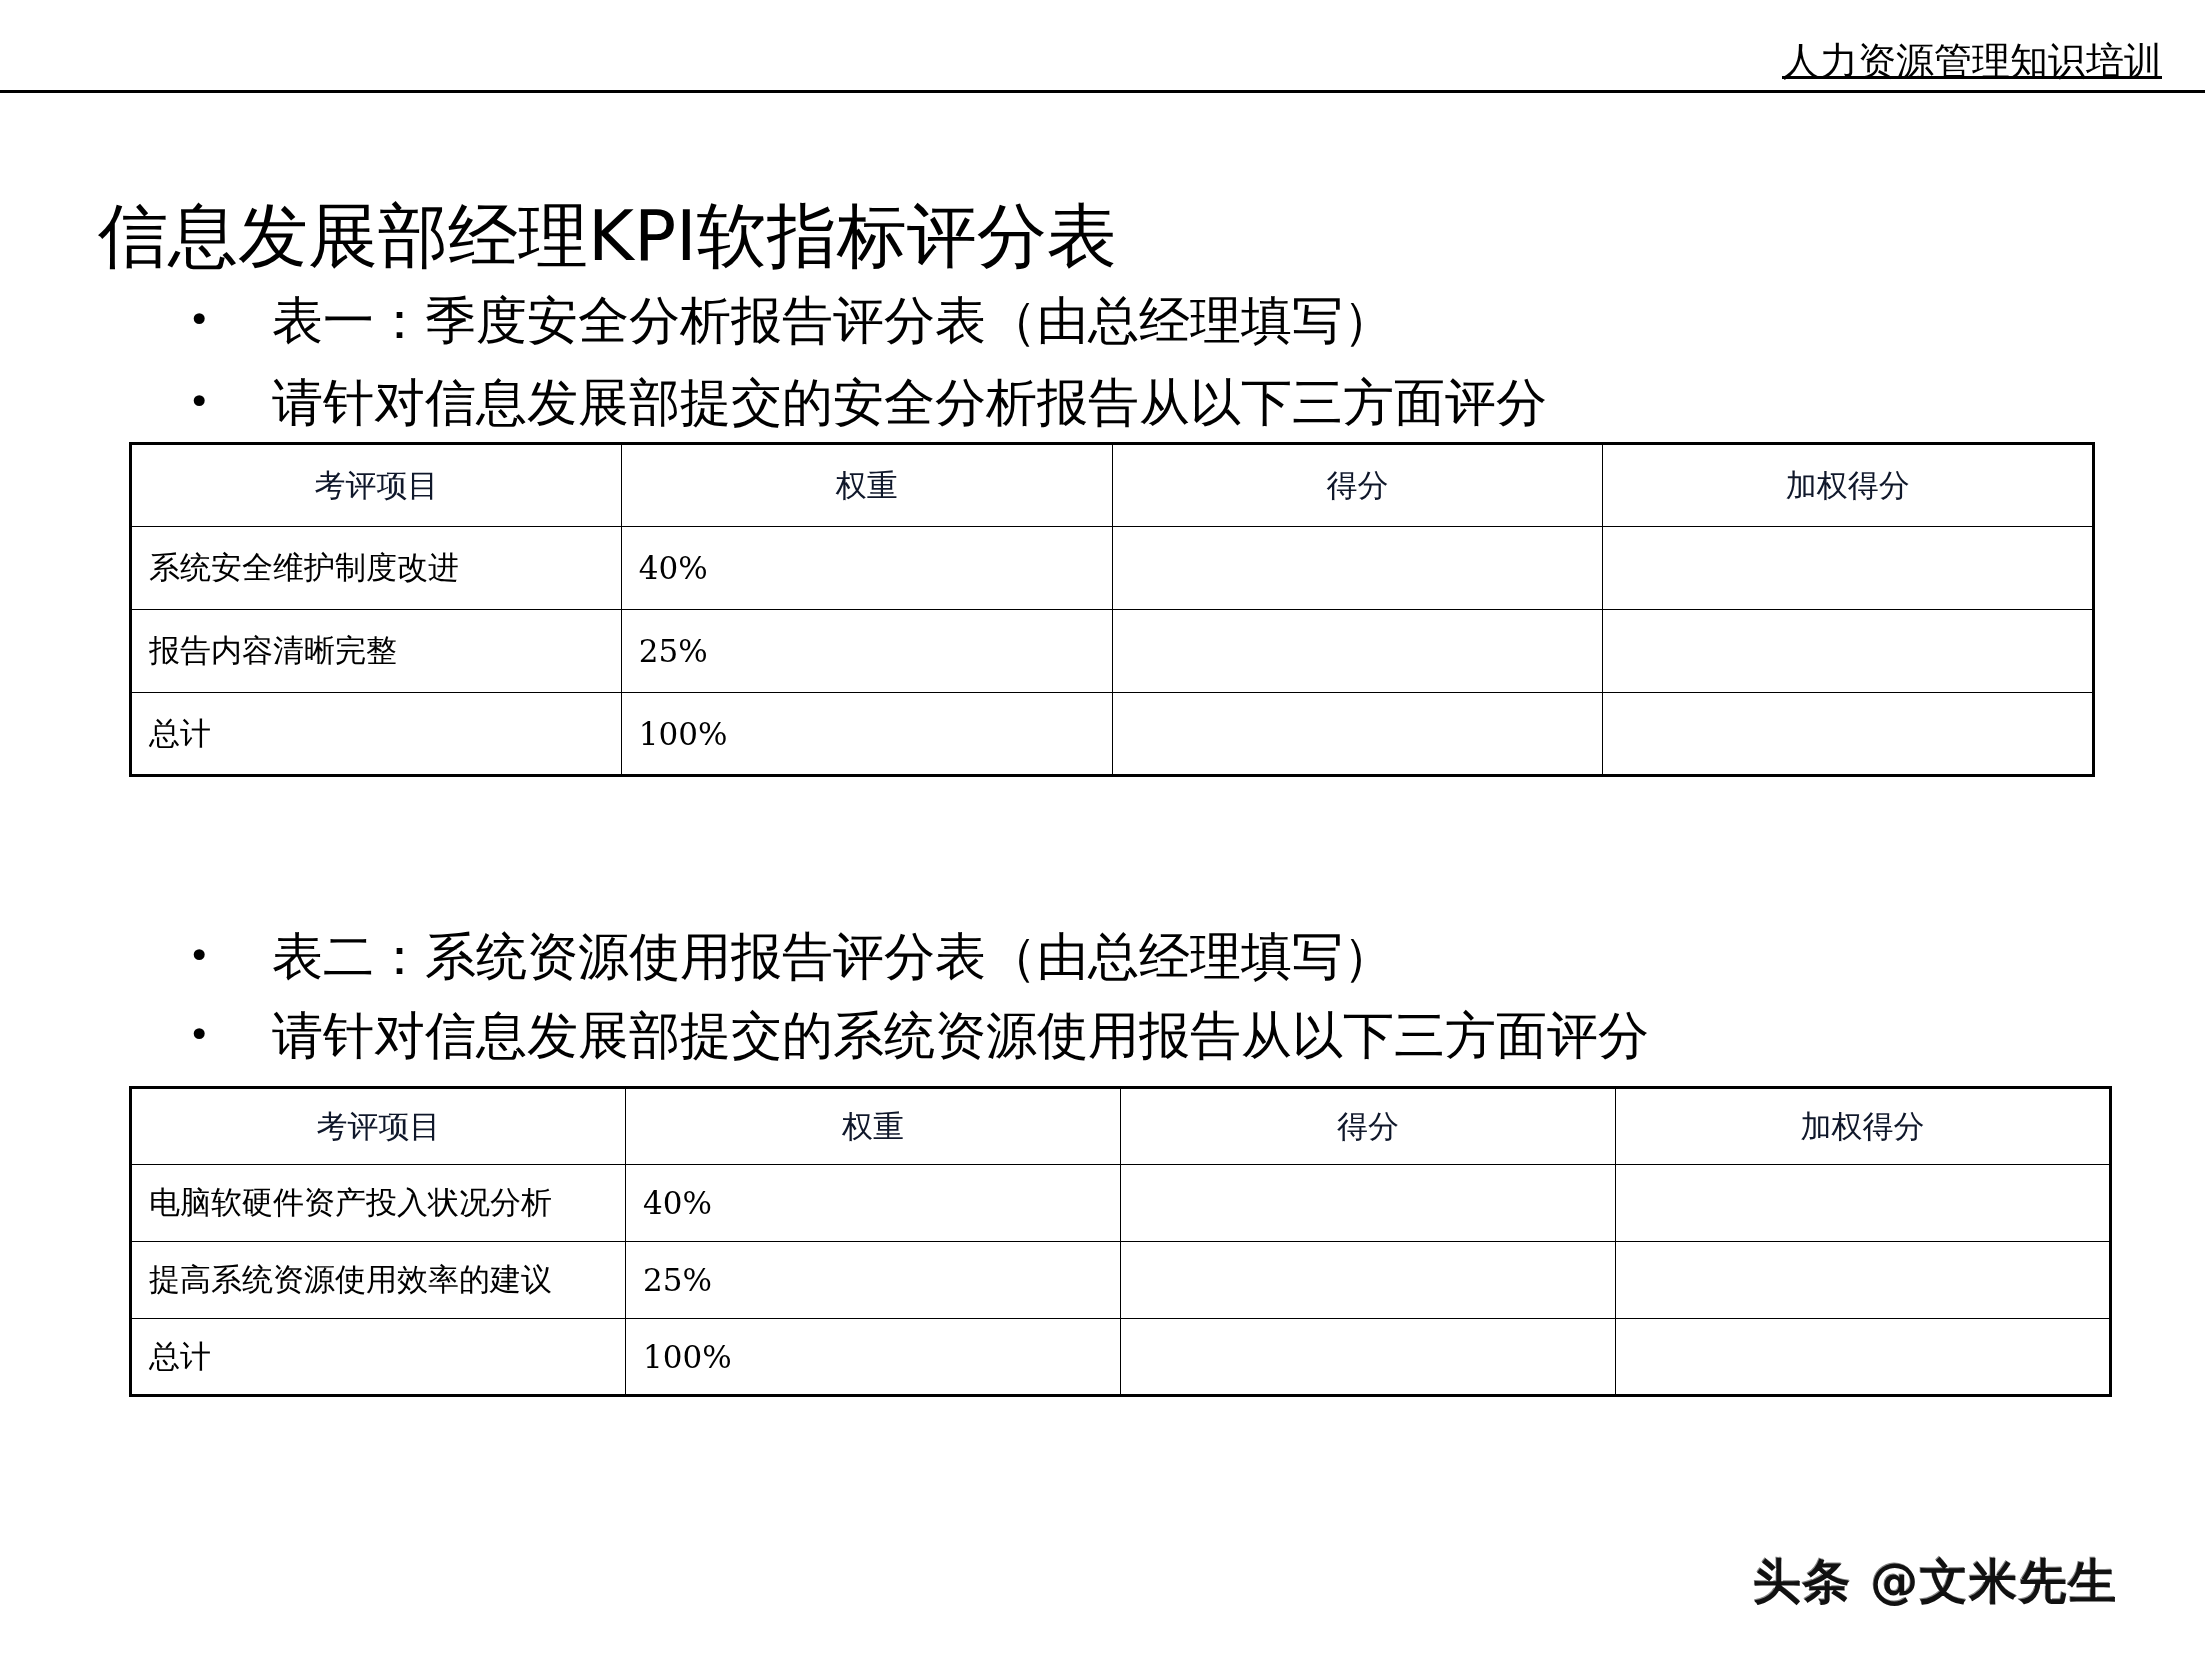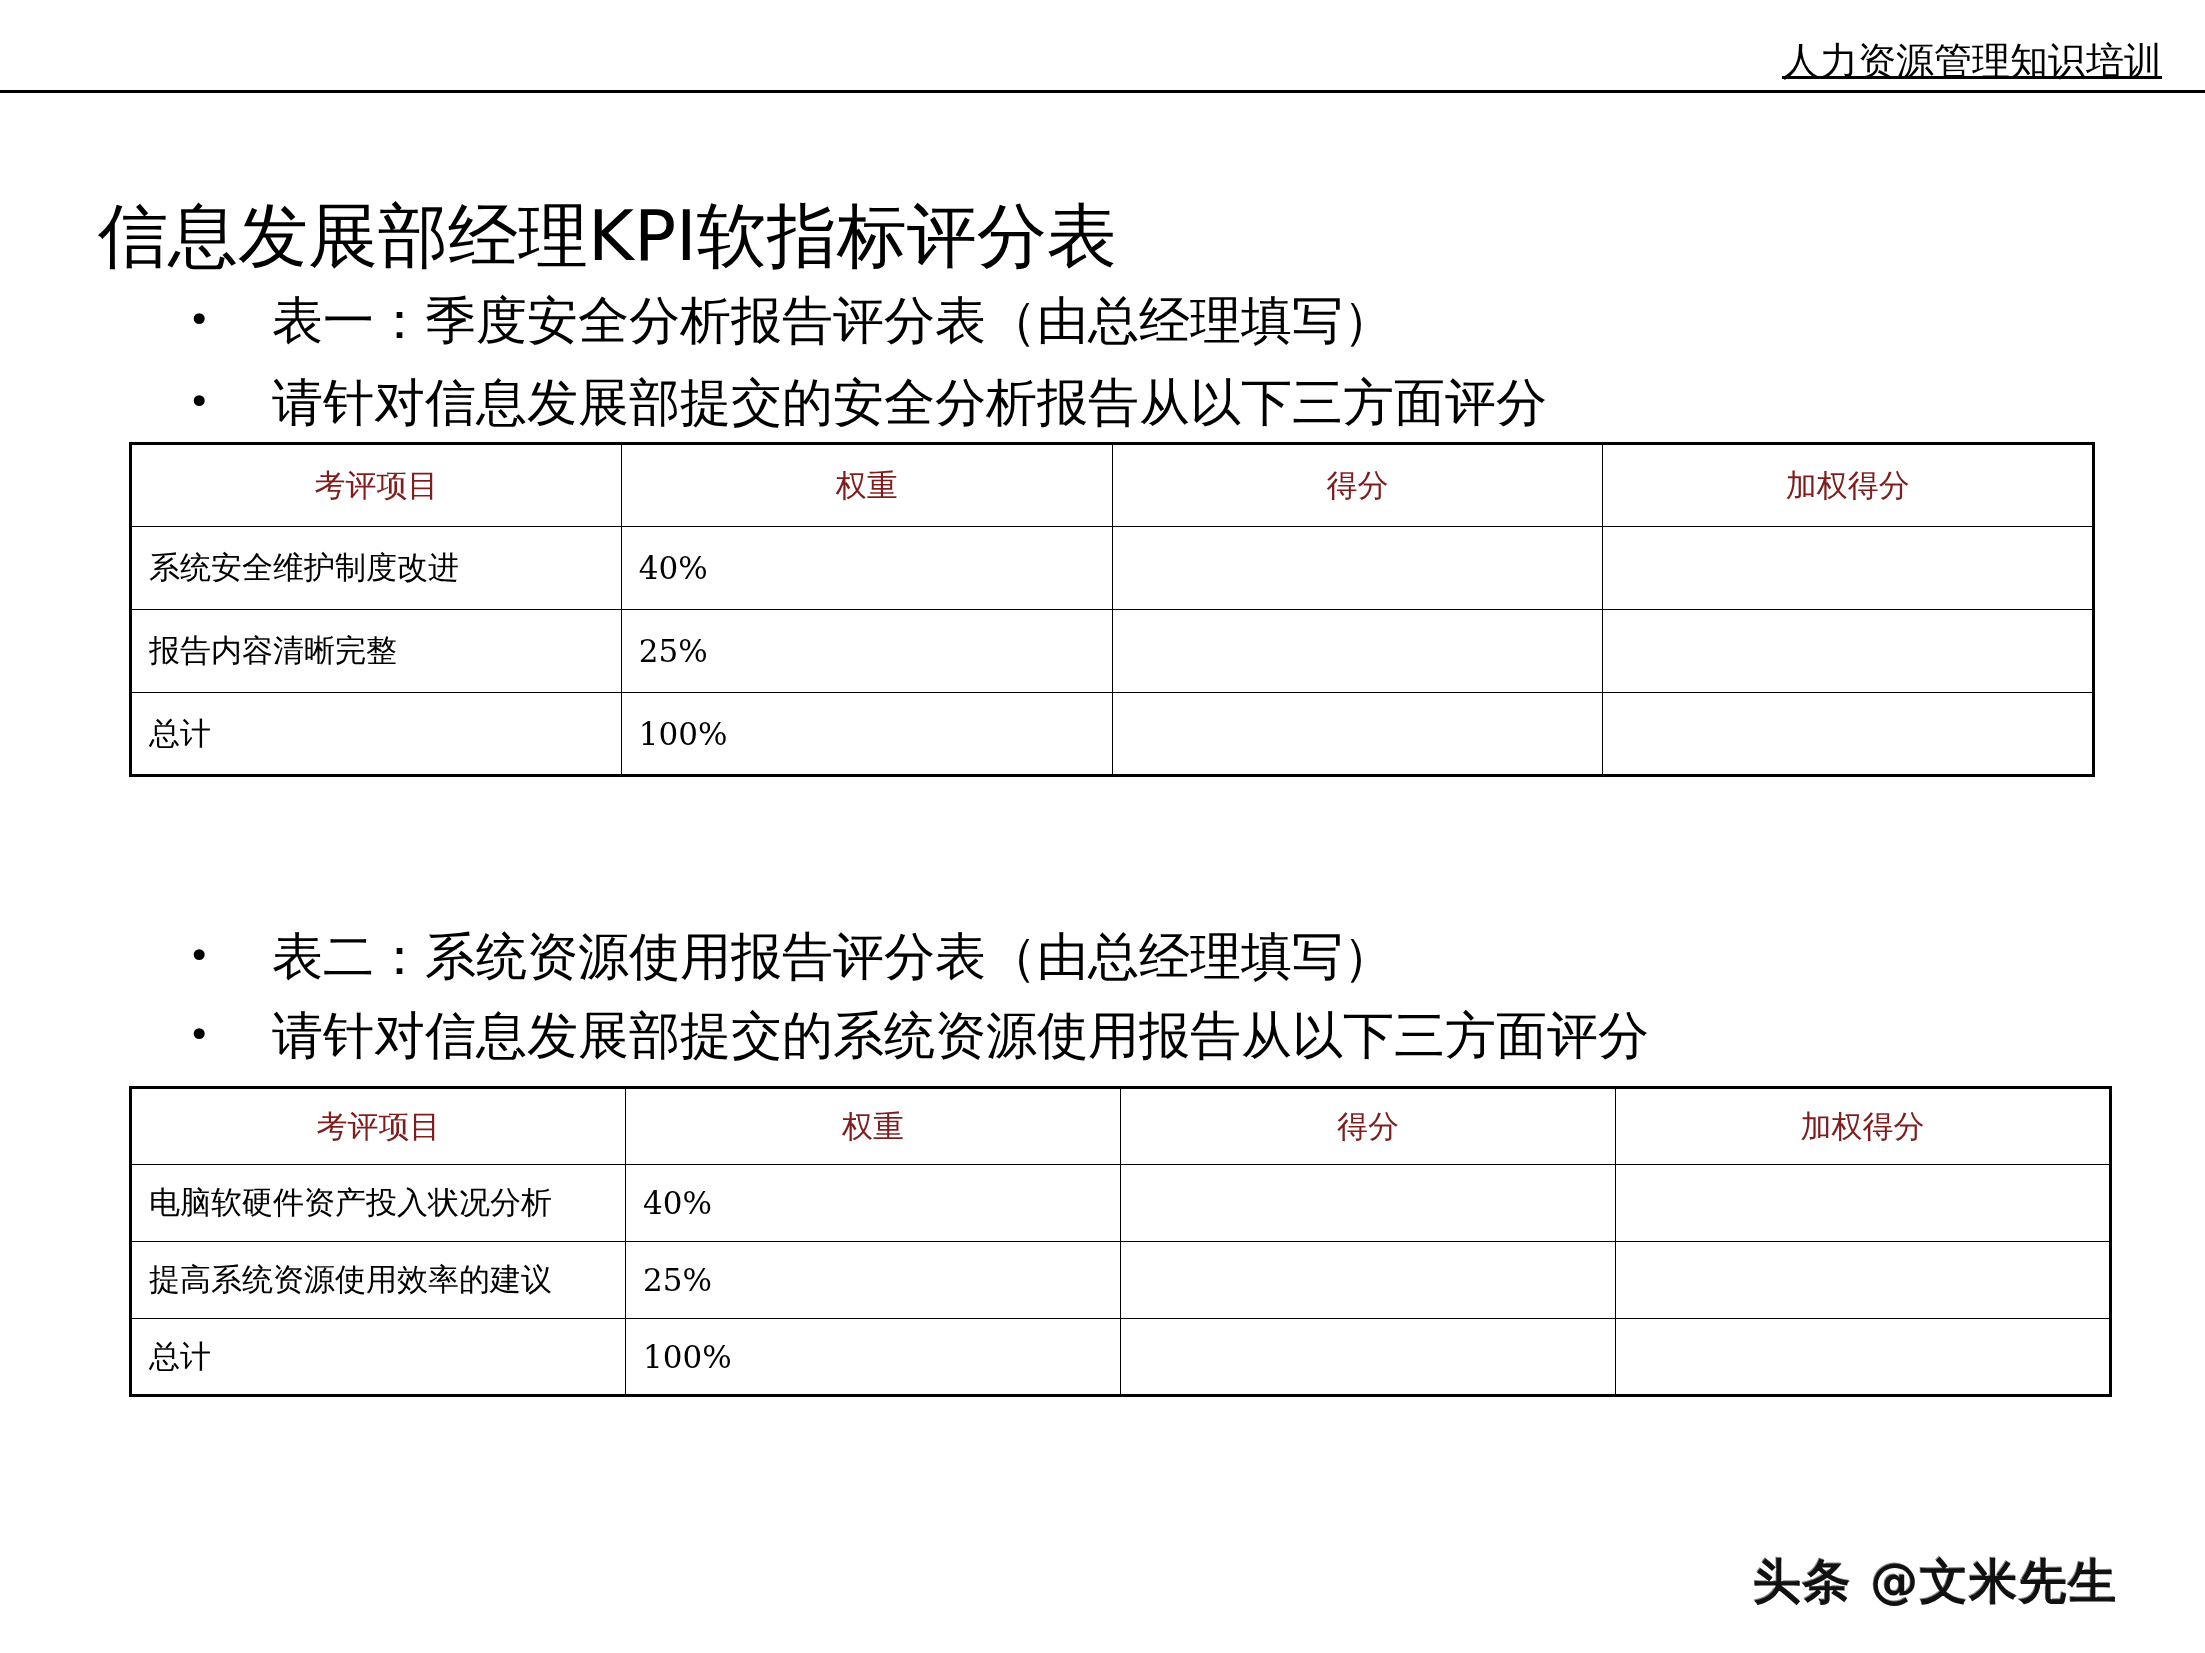--- a/index.html
+++ b/index.html
@@ -7,21 +7,21 @@
          font-family:"DejaVu Sans", sans-serif; color:#000; }
   .hdr-text { position:absolute; right:43px; top:37px; font-size:38px; line-height:49px;text-decoration:underline; }
   .hdr-rule { position:absolute; left:0; right:0; top:90px; height:3.1px; background:#000; }
   .title { position:absolute; left:98px; top:145px; font-size:70px; line-height:86px;margin-top:48px; }
   .bullet { position:absolute; left:188px; font-size:51px; line-height:61px; white-space:nowrap; }
   .bullet .dot { display:inline-block; width:84px; font-size:38px; vertical-align:middle; }
   .bullet .txt { vertical-align:middle; }
   table.score { position:absolute; border-collapse:collapse; table-layout:fixed;
                 font-family:"DejaVu Serif", serif; font-size:31px; }
   table.score td { border:1.5px solid #000; padding:0 17px; vertical-align:middle; white-space:nowrap; }
-  table.score tr.head td { text-align:center; color:#7f1d1d; }
+  table.score tr.head td { text-align:center; color:#0f172a; }
   table.score { border:3.1px solid #000; }
   #t1 { left:129px; top:442px; width:1966px; }
   #t1 tr { height:83px; }
   #t2 { left:129px; top:1086px; width:1983px; }
   #t2 tr { height:77px; }
   .watermark { position:absolute; left:1753px; top:1547px; font-size:48px; line-height:69px;
                color:#111; font-weight:bold; letter-spacing:1.5px;
                text-shadow: 1.5px 1.5px 0 #fff, -0.8px -0.8px 0 #888; }
 </style>
 </head>

